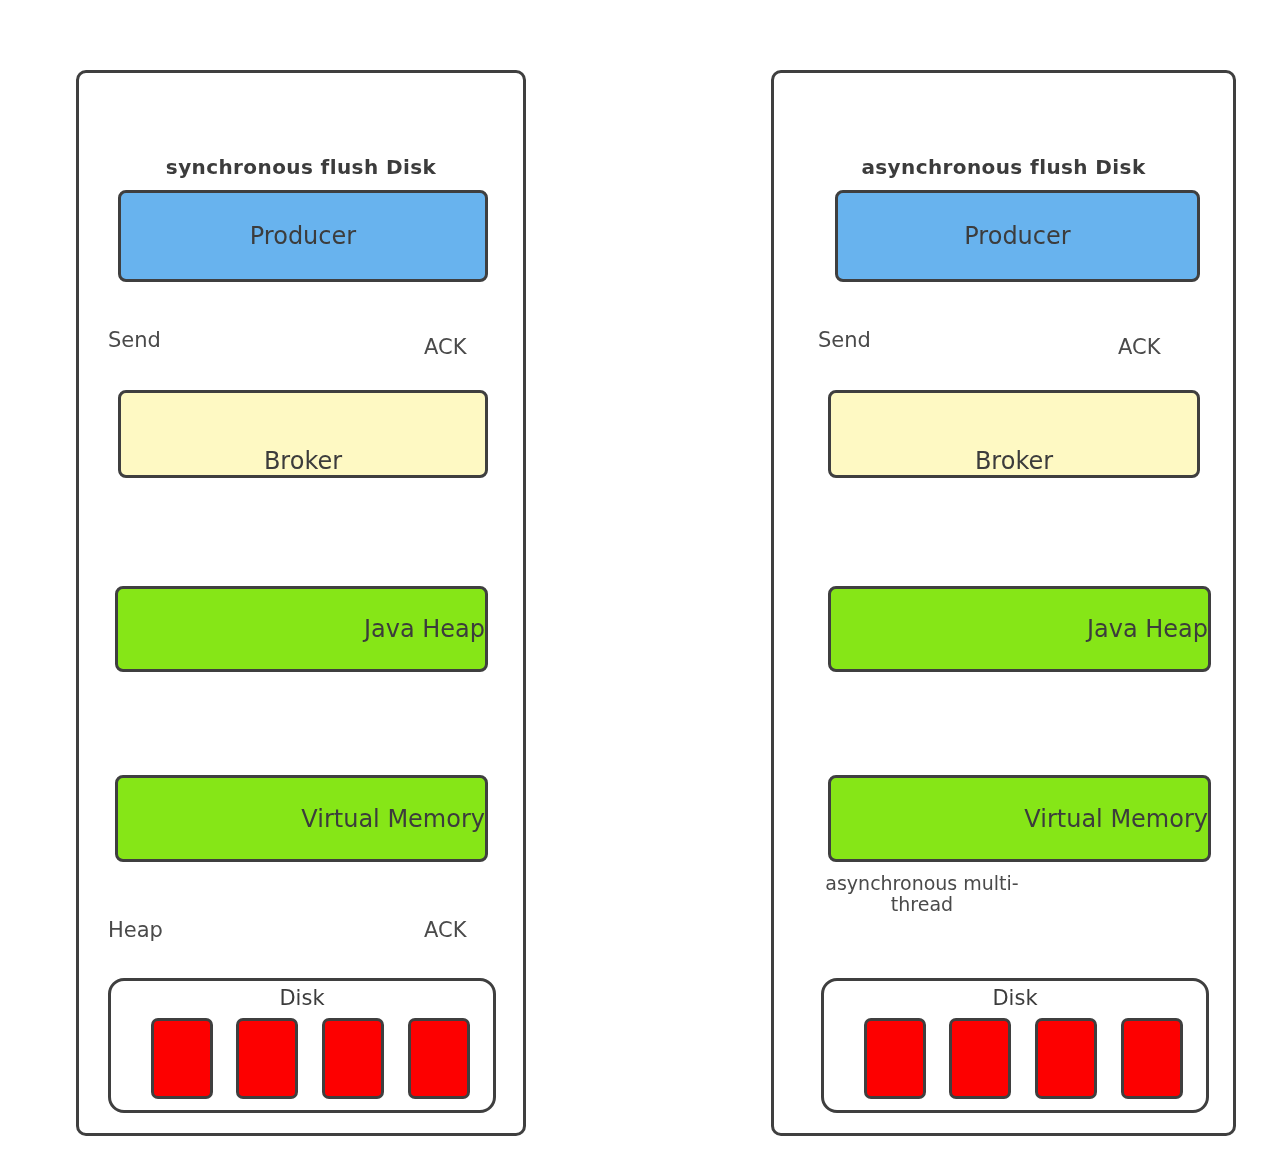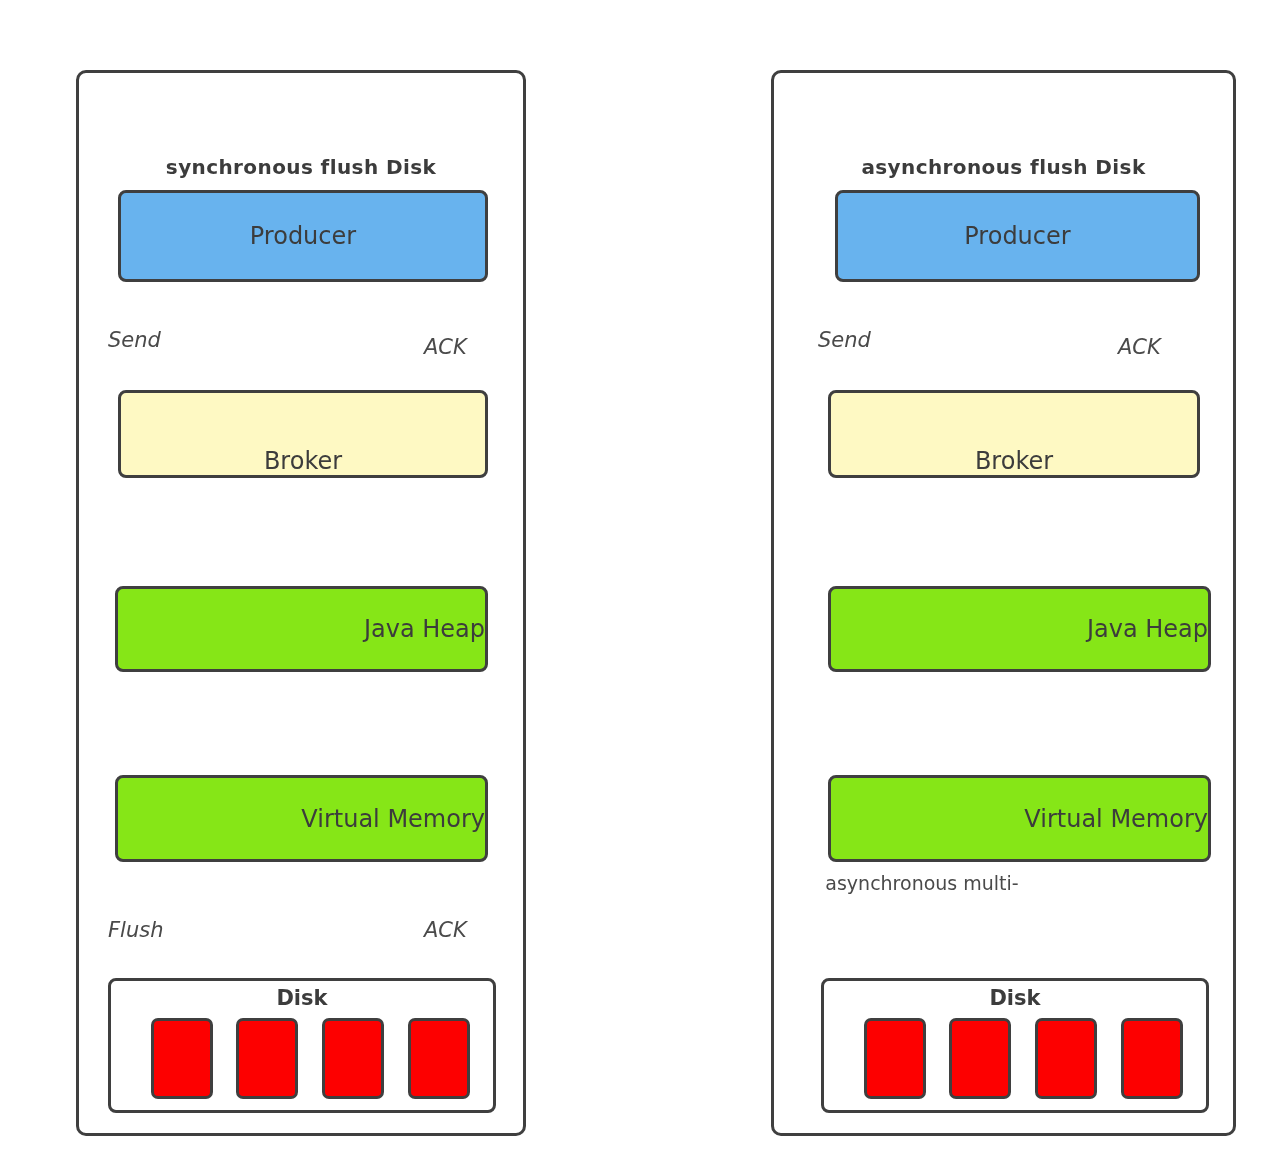--- a/index.html
+++ b/index.html
@@ -60,23 +60,22 @@
   }
   .node.blue  { background: #68b3ee; }
   .node.green { background: #86e617; justify-content: flex-end; }
   .node.white { background: #fef9c3; align-items: flex-end; }
 
   
   .disk-box {
     position: absolute;
     box-sizing: border-box;
     border: 3px solid #3f3f3f;
-    border-radius: 8px;
-    background: #ffffff;
-    font-weight: bold;
+    border-radius: 16px;
+    background: #ffffff;
   }
   .disk-label {
     position: absolute;
     left: 0;
     top: 5px;
     width: 100%;
     text-align: center;
     font-size: 21px;
     color: #3c3c3c;
   }
@@ -90,21 +89,20 @@
     width: 62px;
     height: 81px;
   }
 
   
   .edge-label {
     position: absolute;
     font-size: 21px;
     color: #4a4a4a;
     white-space: nowrap;
-    font-style: italic;
   }
   .note-label {
     position: absolute;
     font-size: 19px;
     color: #4a4a4a;
     text-align: center;
     line-height: 1.12;
   }
 
   
@@ -187,21 +185,21 @@
     <div class="disk-box" style="left:29px; top:905px; width:388px; height:135px;">
       <div class="disk-label">Disk</div>
       <div class="disk-block" style="left:40px;"></div>
       <div class="disk-block" style="left:125px;"></div>
       <div class="disk-block" style="left:211px;"></div>
       <div class="disk-block" style="left:297px;"></div>
     </div>
 
     <div class="edge-label" style="left:29px; top:255px;">Send</div>
     <div class="edge-label" style="left:345px; top:262px;">ACK</div>
-    <div class="edge-label" style="left:29px; top:845px;">Flush</div>
+    <div class="edge-label" style="left:29px; top:845px;">Heap</div>
     <div class="edge-label" style="left:345px; top:845px;">ACK</div>
   </div>
 
   <div class="panel" id="panel-async">
     <div class="panel-title" style="top:45px;">asynchronous flush Disk</div>
 
     <div class="node blue" style="left:61px; top:117px; width:365px; height:92px;">
       <span>Producer</span>
     </div>
 
@@ -223,16 +221,17 @@
       <div class="disk-block" style="left:125px;"></div>
       <div class="disk-block" style="left:211px;"></div>
       <div class="disk-block" style="left:297px;"></div>
     </div>
 
     <div class="edge-label" style="left:44px; top:255px;">Send</div>
     <div class="edge-label" style="left:344px; top:262px;">ACK</div>
 
     <div class="note-label" style="left:8px; top:800px; width:280px;">
       <div>asynchronous multi-</div>
+      <div>thread</div>
     </div>
   </div>
 
 </div>
 
 </body></html>

